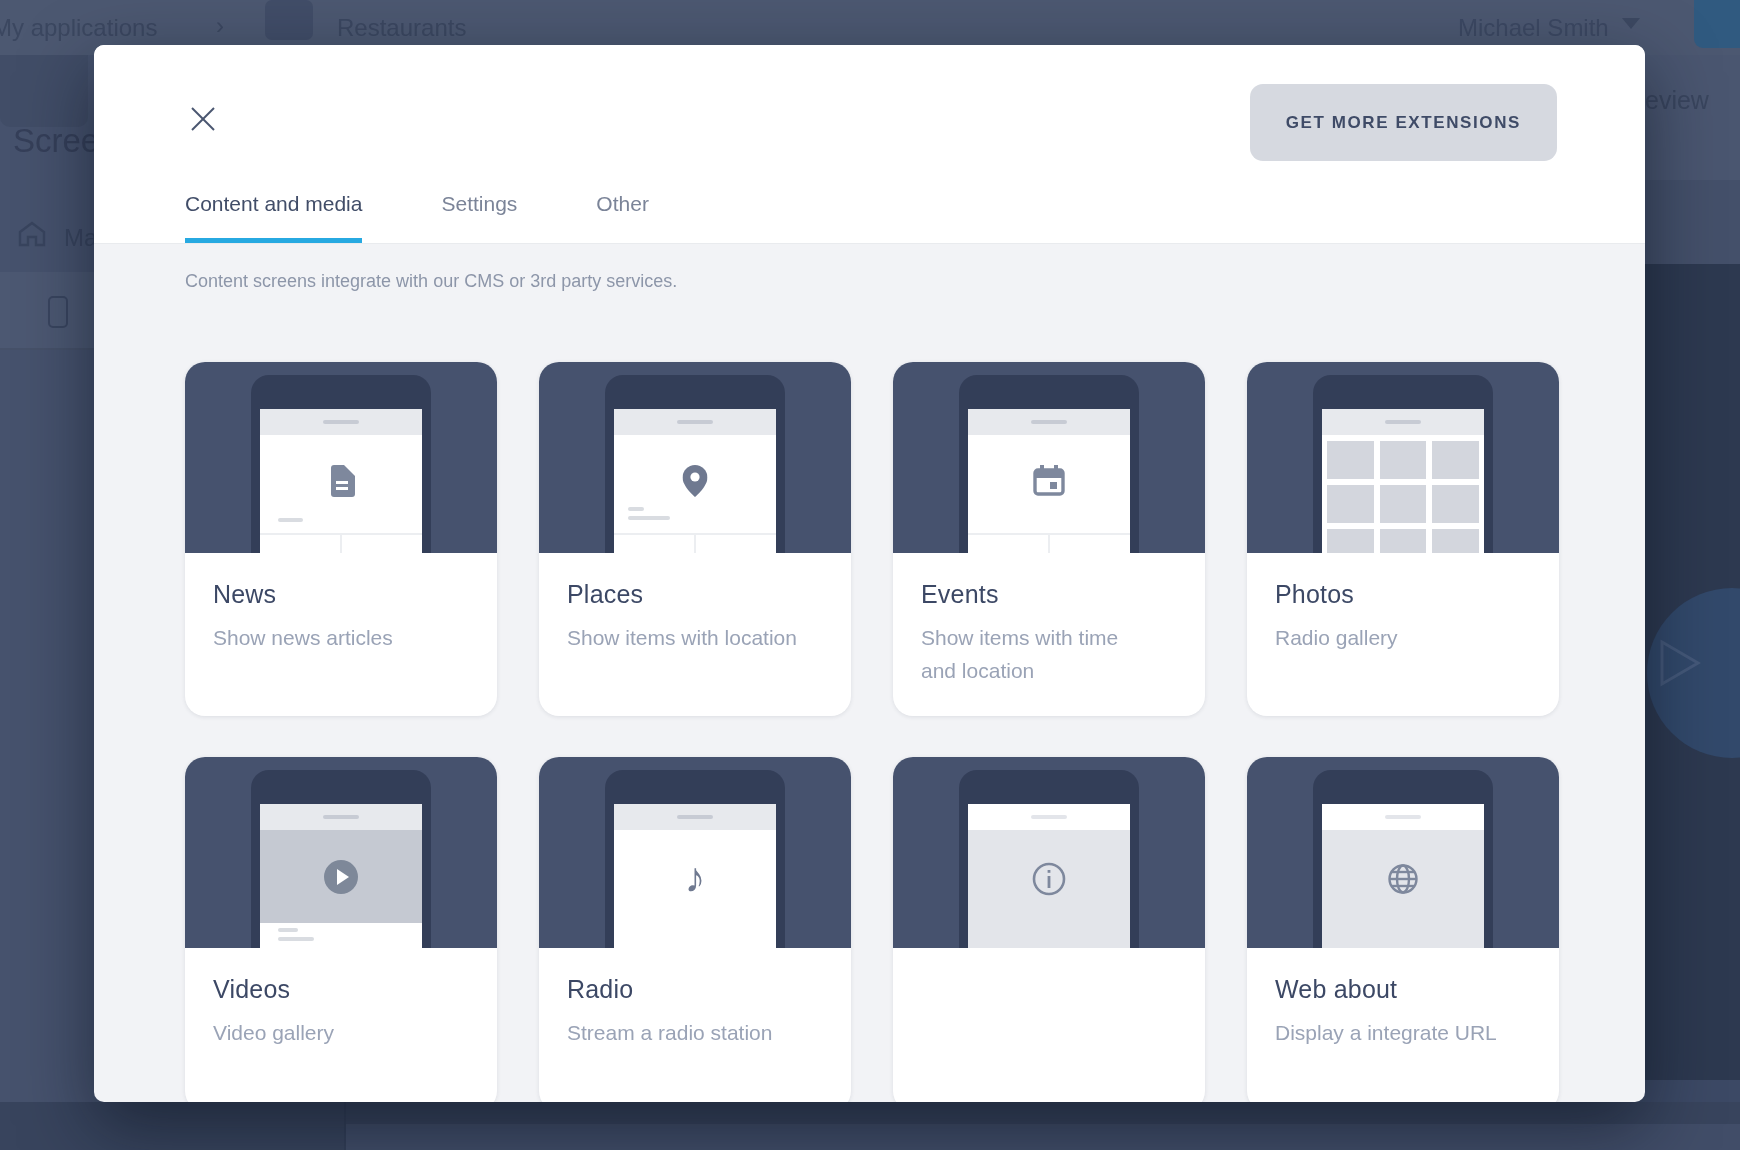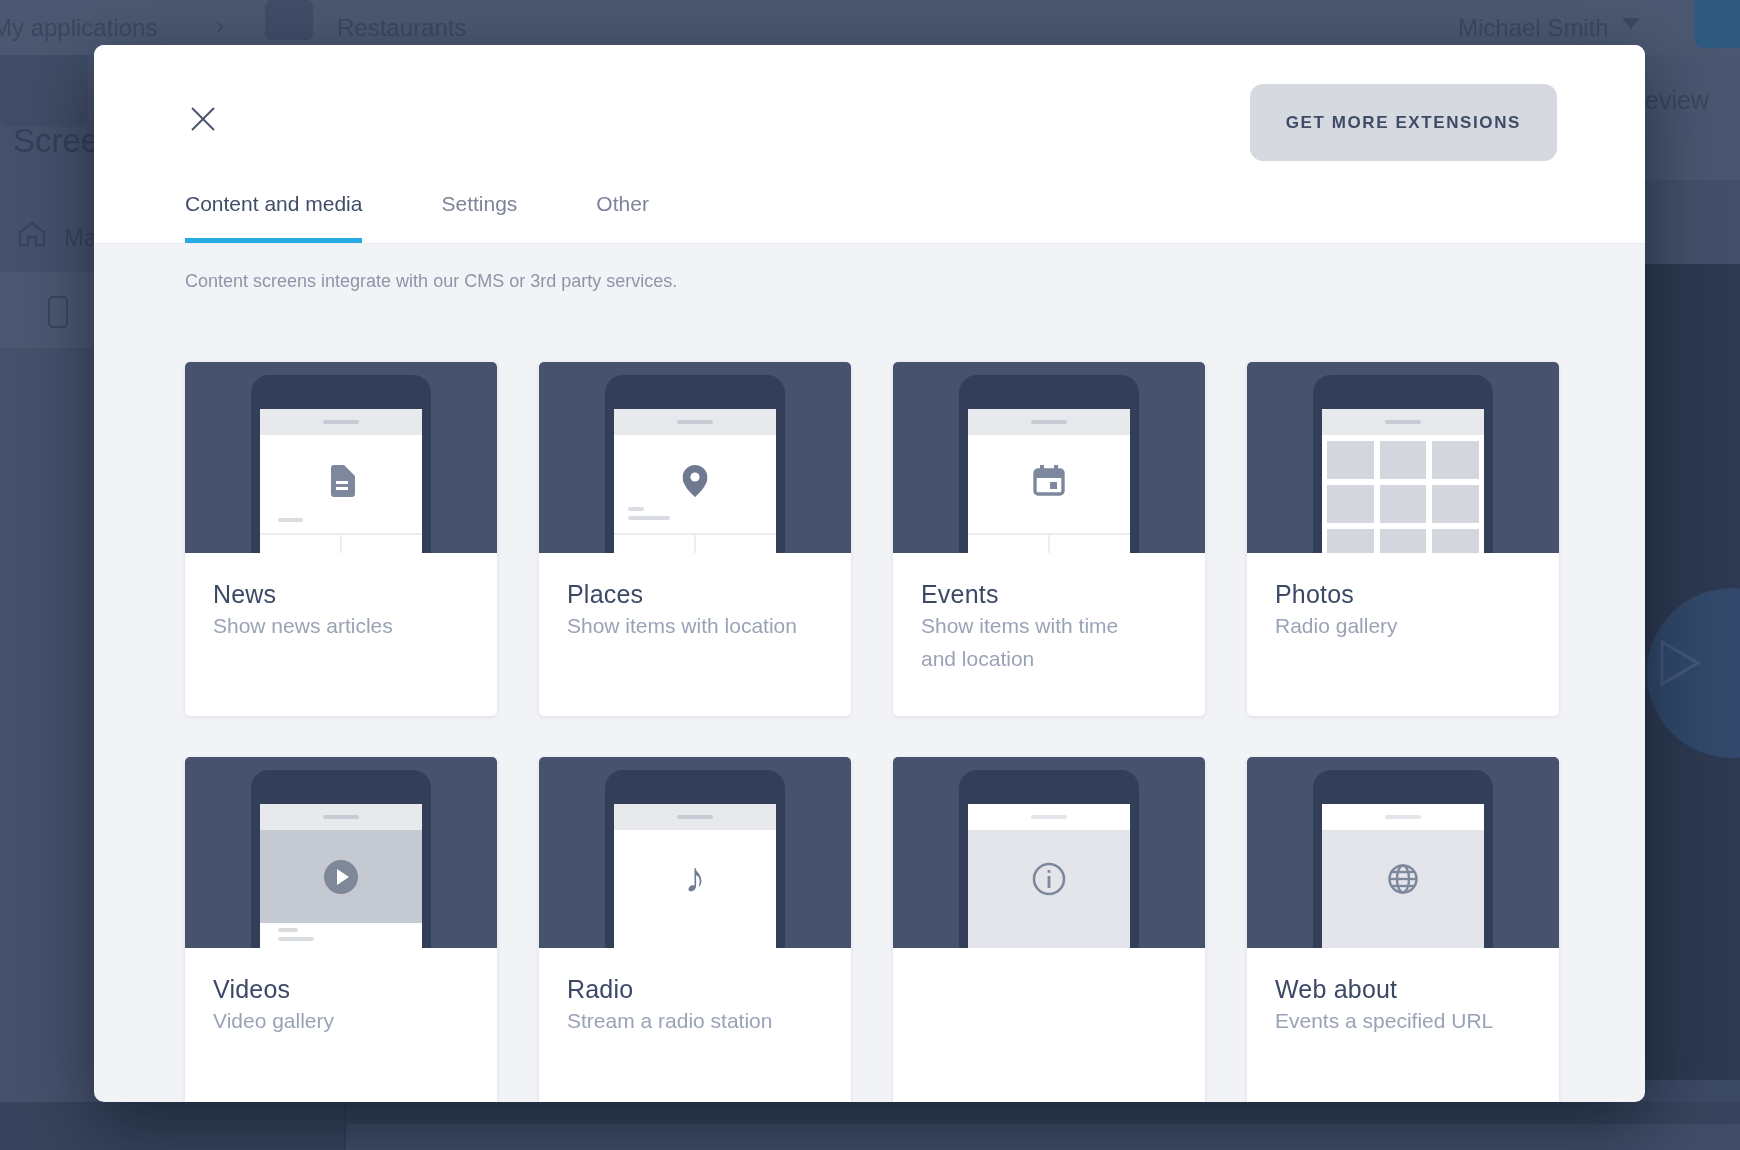--- a/index.html
+++ b/index.html
@@ -45,21 +45,21 @@
              border-radius:13px; font-family:"Liberation Sans",sans-serif; font-size:17px; font-weight:bold;
              letter-spacing:1.6px; color:#3f4b67; cursor:pointer; }
   .tabs { position:absolute; left:91px; bottom:0; display:flex; }
   .tab { font-size:21px; color:#7b8498; padding-bottom:22px; margin-right:79px; border-bottom:5px solid transparent; cursor:pointer; }
   .tab.active { color:#414d68; font-weight:normal; border-bottom-color:#27a9e1; }
 
   .modal-content { position:absolute; left:0; top:200px; width:100%; height:857px; }
   .intro { position:absolute; left:91px; top:26px; font-size:18px; color:#8d96a9; }
   .cards { position:absolute; left:91px; top:117px; display:grid; grid-template-columns:repeat(4,312px); gap:41px 42px; }
 
-  .card { width:312px; height:354px; background:#ffffff; border-radius:5px; overflow:hidden;
+  .card { width:312px; height:354px; background:#ffffff; border-radius:20px; overflow:hidden;
           box-shadow:0 1px 4px rgba(25,35,60,0.10); cursor:pointer; position:relative; }
   .mock { position:relative; width:100%; height:191px; background:#46526e; overflow:hidden; }
   .phone { position:absolute; left:66px; top:13px; width:180px; height:200px; background:#333e58; border-radius:18px 18px 0 0; }
   .screen { position:absolute; left:9px; top:34px; width:162px; height:166px; background:#ffffff; }
   .bar { position:absolute; left:0; top:0; width:100%; height:26px; background:#e7e9ed; }
   .bar.white { background:#ffffff; }
   .bar-line { position:absolute; left:50%; top:11px; width:36px; height:4px; margin-left:-18px; border-radius:2px; background:#c7cbd4; }
   .bar.white .bar-line { background:#e3e5ea; }
   .screen-content { position:absolute; left:0; top:26px; width:100%; height:118px; }
   .screen-content.panel { background:#e3e5ea; height:140px; }
@@ -70,21 +70,21 @@
   .tiles { position:absolute; left:5px; top:6px; width:152px; display:grid; grid-template-columns:repeat(3,1fr); gap:6px; }
   .tile { height:38px; background:#d3d6dd; }
   .videoblock { position:absolute; left:0; top:0; width:100%; height:93px; background:#c5c9d2; }
   .playcircle { position:absolute; left:50%; top:50%; width:34px; height:34px; margin:-17px 0 0 -17px;
                 border-radius:50%; background:#7e8899; }
   .playcircle:after { content:''; position:absolute; left:13px; top:9px; width:0; height:0;
                 border-top:8px solid transparent; border-bottom:8px solid transparent; border-left:12px solid #ffffff; }
   .note-glyph { position:absolute; left:50%; top:24px; transform:translateX(-50%); font-size:42px; color:#6f7990; }
   .card-body { padding:27px 28px 0; }
   .card-title { font-size:25px; color:#3c4865; font-weight:500; letter-spacing:0.2px; }
-  .card-sub { font-size:21px; line-height:33px; color:#9aa3b6; max-width:230px; }
+  .card-sub { margin-top:12px; font-size:21px; line-height:33px; color:#9aa3b6; max-width:230px; }
 </style>
 </head>
 <body>
 
 <div id="canvas">
 
   <div class="bg-topbar"></div>
   <div class="bg-breadcrumb-app">My applications</div>
   <div class="bg-chevron">›</div>
   <div class="bg-appsquare"></div>
@@ -308,20 +308,20 @@
                         <line x1="3.5" y1="17" x2="30.5" y2="17"></line>
                         <line x1="5.5" y1="10" x2="28.5" y2="10"></line>
                         <line x1="5.5" y1="24" x2="28.5" y2="24"></line>
                       </svg></div>
                   </div>
                 </div>
               </div>
             </div>
             <div class="card-body">
               <div class="card-title">Web about</div>
-              <div class="card-sub">Events a specified URL</div>
+              <div class="card-sub">Display a integrate URL</div>
             </div>
           </div>
         </div>
     </div>
   </div>
 
 </div>
 
 </body></html>

